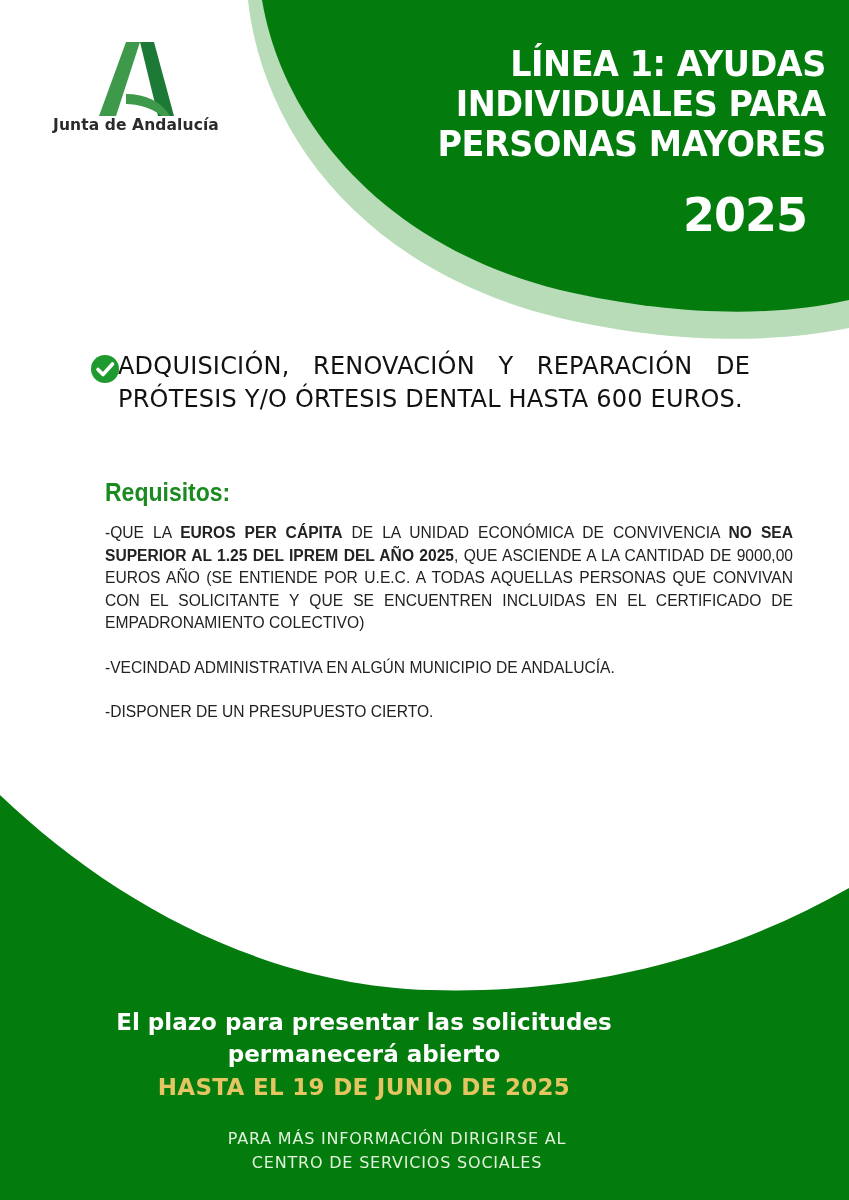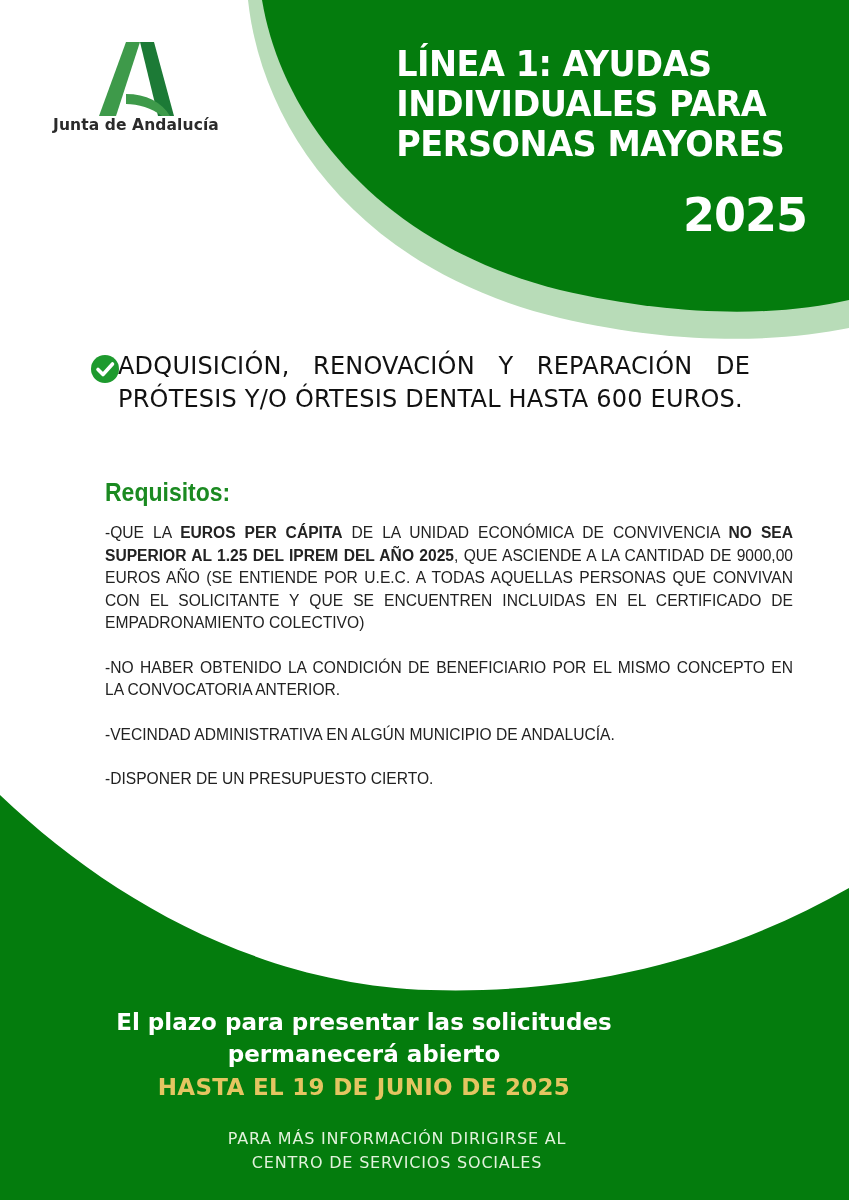--- a/index.html
+++ b/index.html
@@ -10,21 +10,21 @@
     }
     .bg-svg { position: absolute; left: 0; top: 0; width: 849px; height: 1200px; z-index: 0; }
     .logo { position: absolute; left: 50px; top: 42px; width: 172px; z-index: 2; text-align: center; }
     .logo svg { display: block; margin: 0 auto; }
     .logo-text {
       font-family: "DejaVu Sans", sans-serif; font-weight: bold; font-size: 15.5px;
       color: #2b2b2b; white-space: nowrap; letter-spacing: 0.1px;
     }
     .title-block {
       position: absolute; left: 380px; top: 44px; width: 462px; z-index: 2;
-      text-align: left; color: #ffffff;
+      text-align: right; color: #ffffff;
       font-family: "DejaVu Sans", sans-serif; font-weight: bold;
     }
     .title-line { font-size: 36px; line-height: 40px; letter-spacing: -0.5px; white-space: nowrap; transform: scaleX(0.93); }
     .year {
       position: absolute; right: 42px; top: 188px; z-index: 2;
       color: #fff; font-family: "DejaVu Sans", sans-serif; font-weight: bold;
       font-size: 46px; letter-spacing: -1px;
     }
     .benefit {
       position: absolute; left: 90px; top: 350px; width: 660px; z-index: 2;
@@ -91,21 +91,20 @@
   <svg class="check-icon" viewBox="0 0 30 30">
     <circle cx="15" cy="15" r="14" fill="#1e9a2e"></circle>
     <path d="M8 15.5 L13 20.5 L22.5 10" stroke="#fff" stroke-width="3.6" fill="none" stroke-linecap="round" stroke-linejoin="round"></path>
   </svg>
   <div class="benefit-text">ADQUISICIÓN, RENOVACIÓN Y REPARACIÓN DE PRÓTESIS Y/O ÓRTESIS DENTAL HASTA 600 EUROS.</div>
 </div>
 
 <div class="req-title">Requisitos:</div>
 <div class="req-list">
   <p class="req-item"><span>-QUE LA </span><b>EUROS PER CÁPITA</b><span> DE LA UNIDAD ECONÓMICA DE CONVIVENCIA </span><b>NO SEA SUPERIOR AL 1.25 DEL IPREM DEL AÑO 2025</b><span>, QUE ASCIENDE A LA CANTIDAD DE 9000,00 EUROS AÑO (SE ENTIENDE POR U.E.C. A TODAS AQUELLAS PERSONAS QUE CONVIVAN CON EL SOLICITANTE Y QUE SE ENCUENTREN INCLUIDAS EN EL CERTIFICADO DE EMPADRONAMIENTO COLECTIVO)</span></p>
-  <p class="req-item"><span>-NO HABER OBTENIDO LA CONDICIÓN DE BENEFICIARIO POR EL MISMO CONCEPTO EN LA CONVOCATORIA ANTERIOR.</span></p>
   <p class="req-item"><span>-VECINDAD ADMINISTRATIVA EN ALGÚN MUNICIPIO DE ANDALUCÍA.</span></p>
   <p class="req-item"><span>-DISPONER DE UN PRESUPUESTO CIERTO.</span></p>
 </div>
 
 <div class="cta">
   <div class="cta-line">El plazo para presentar las solicitudes</div>
   <div class="cta-line">permanecerá abierto</div>
   <div class="cta-date">HASTA EL 19 DE JUNIO DE 2025</div>
 </div>
 

